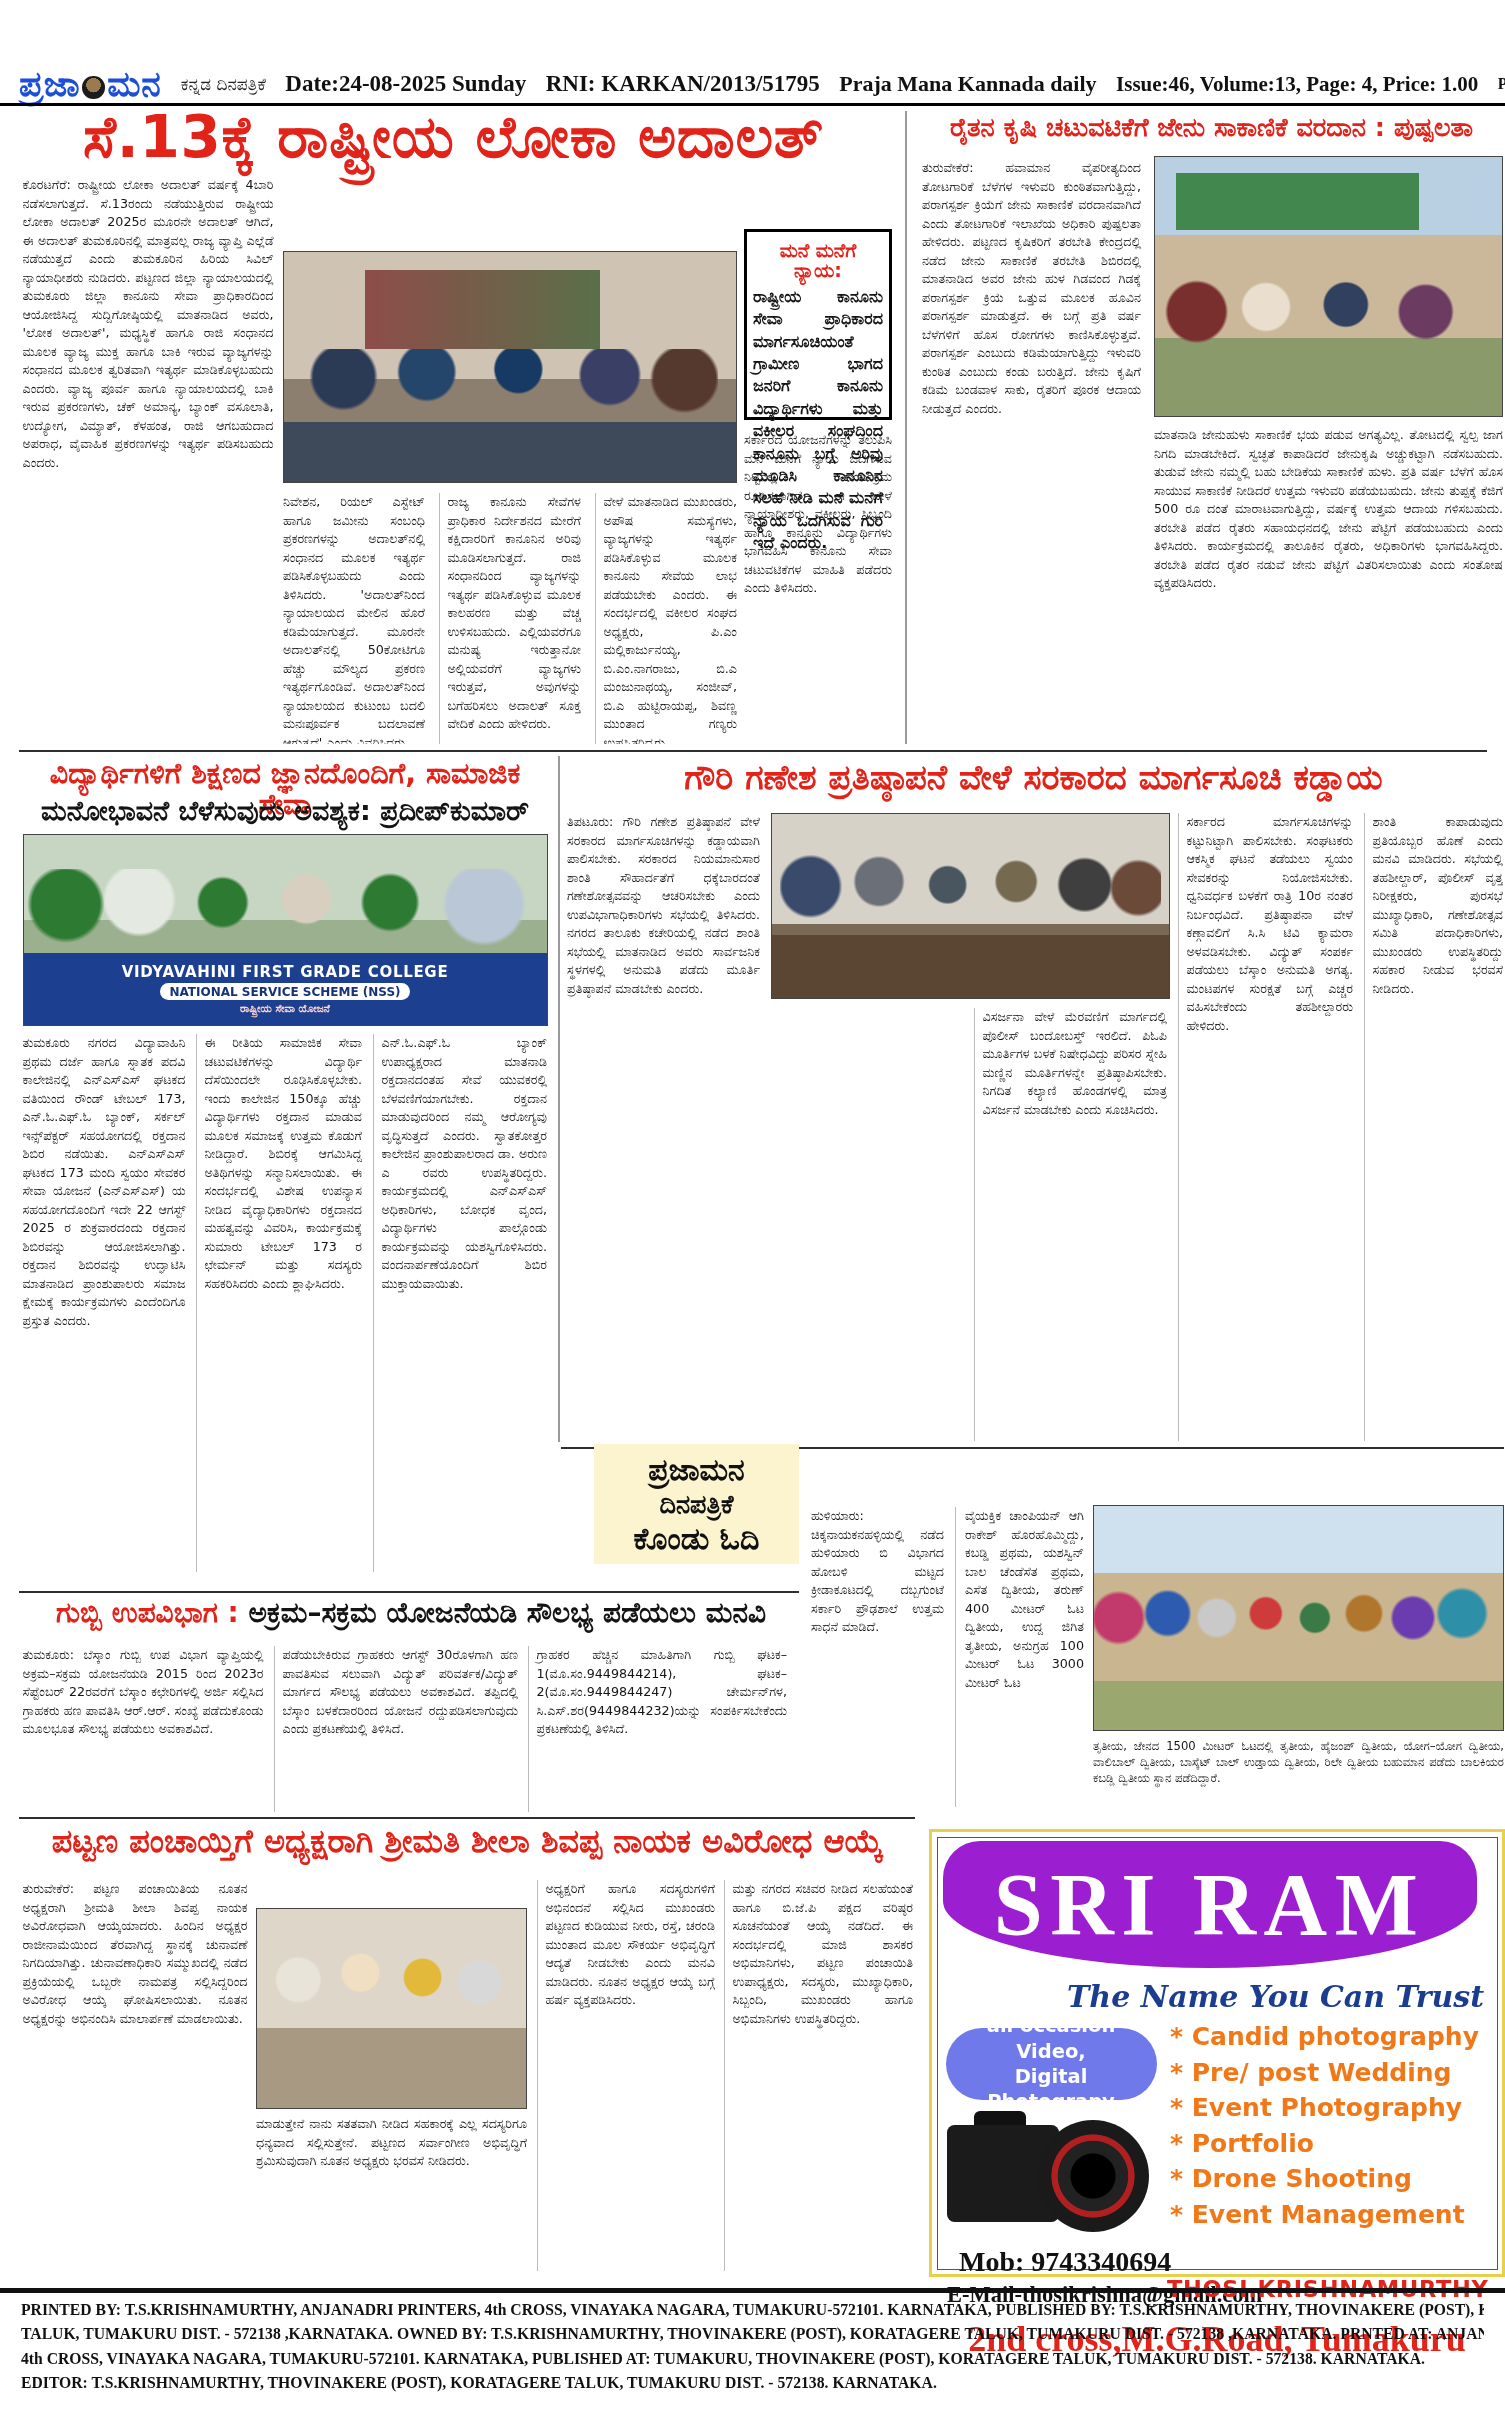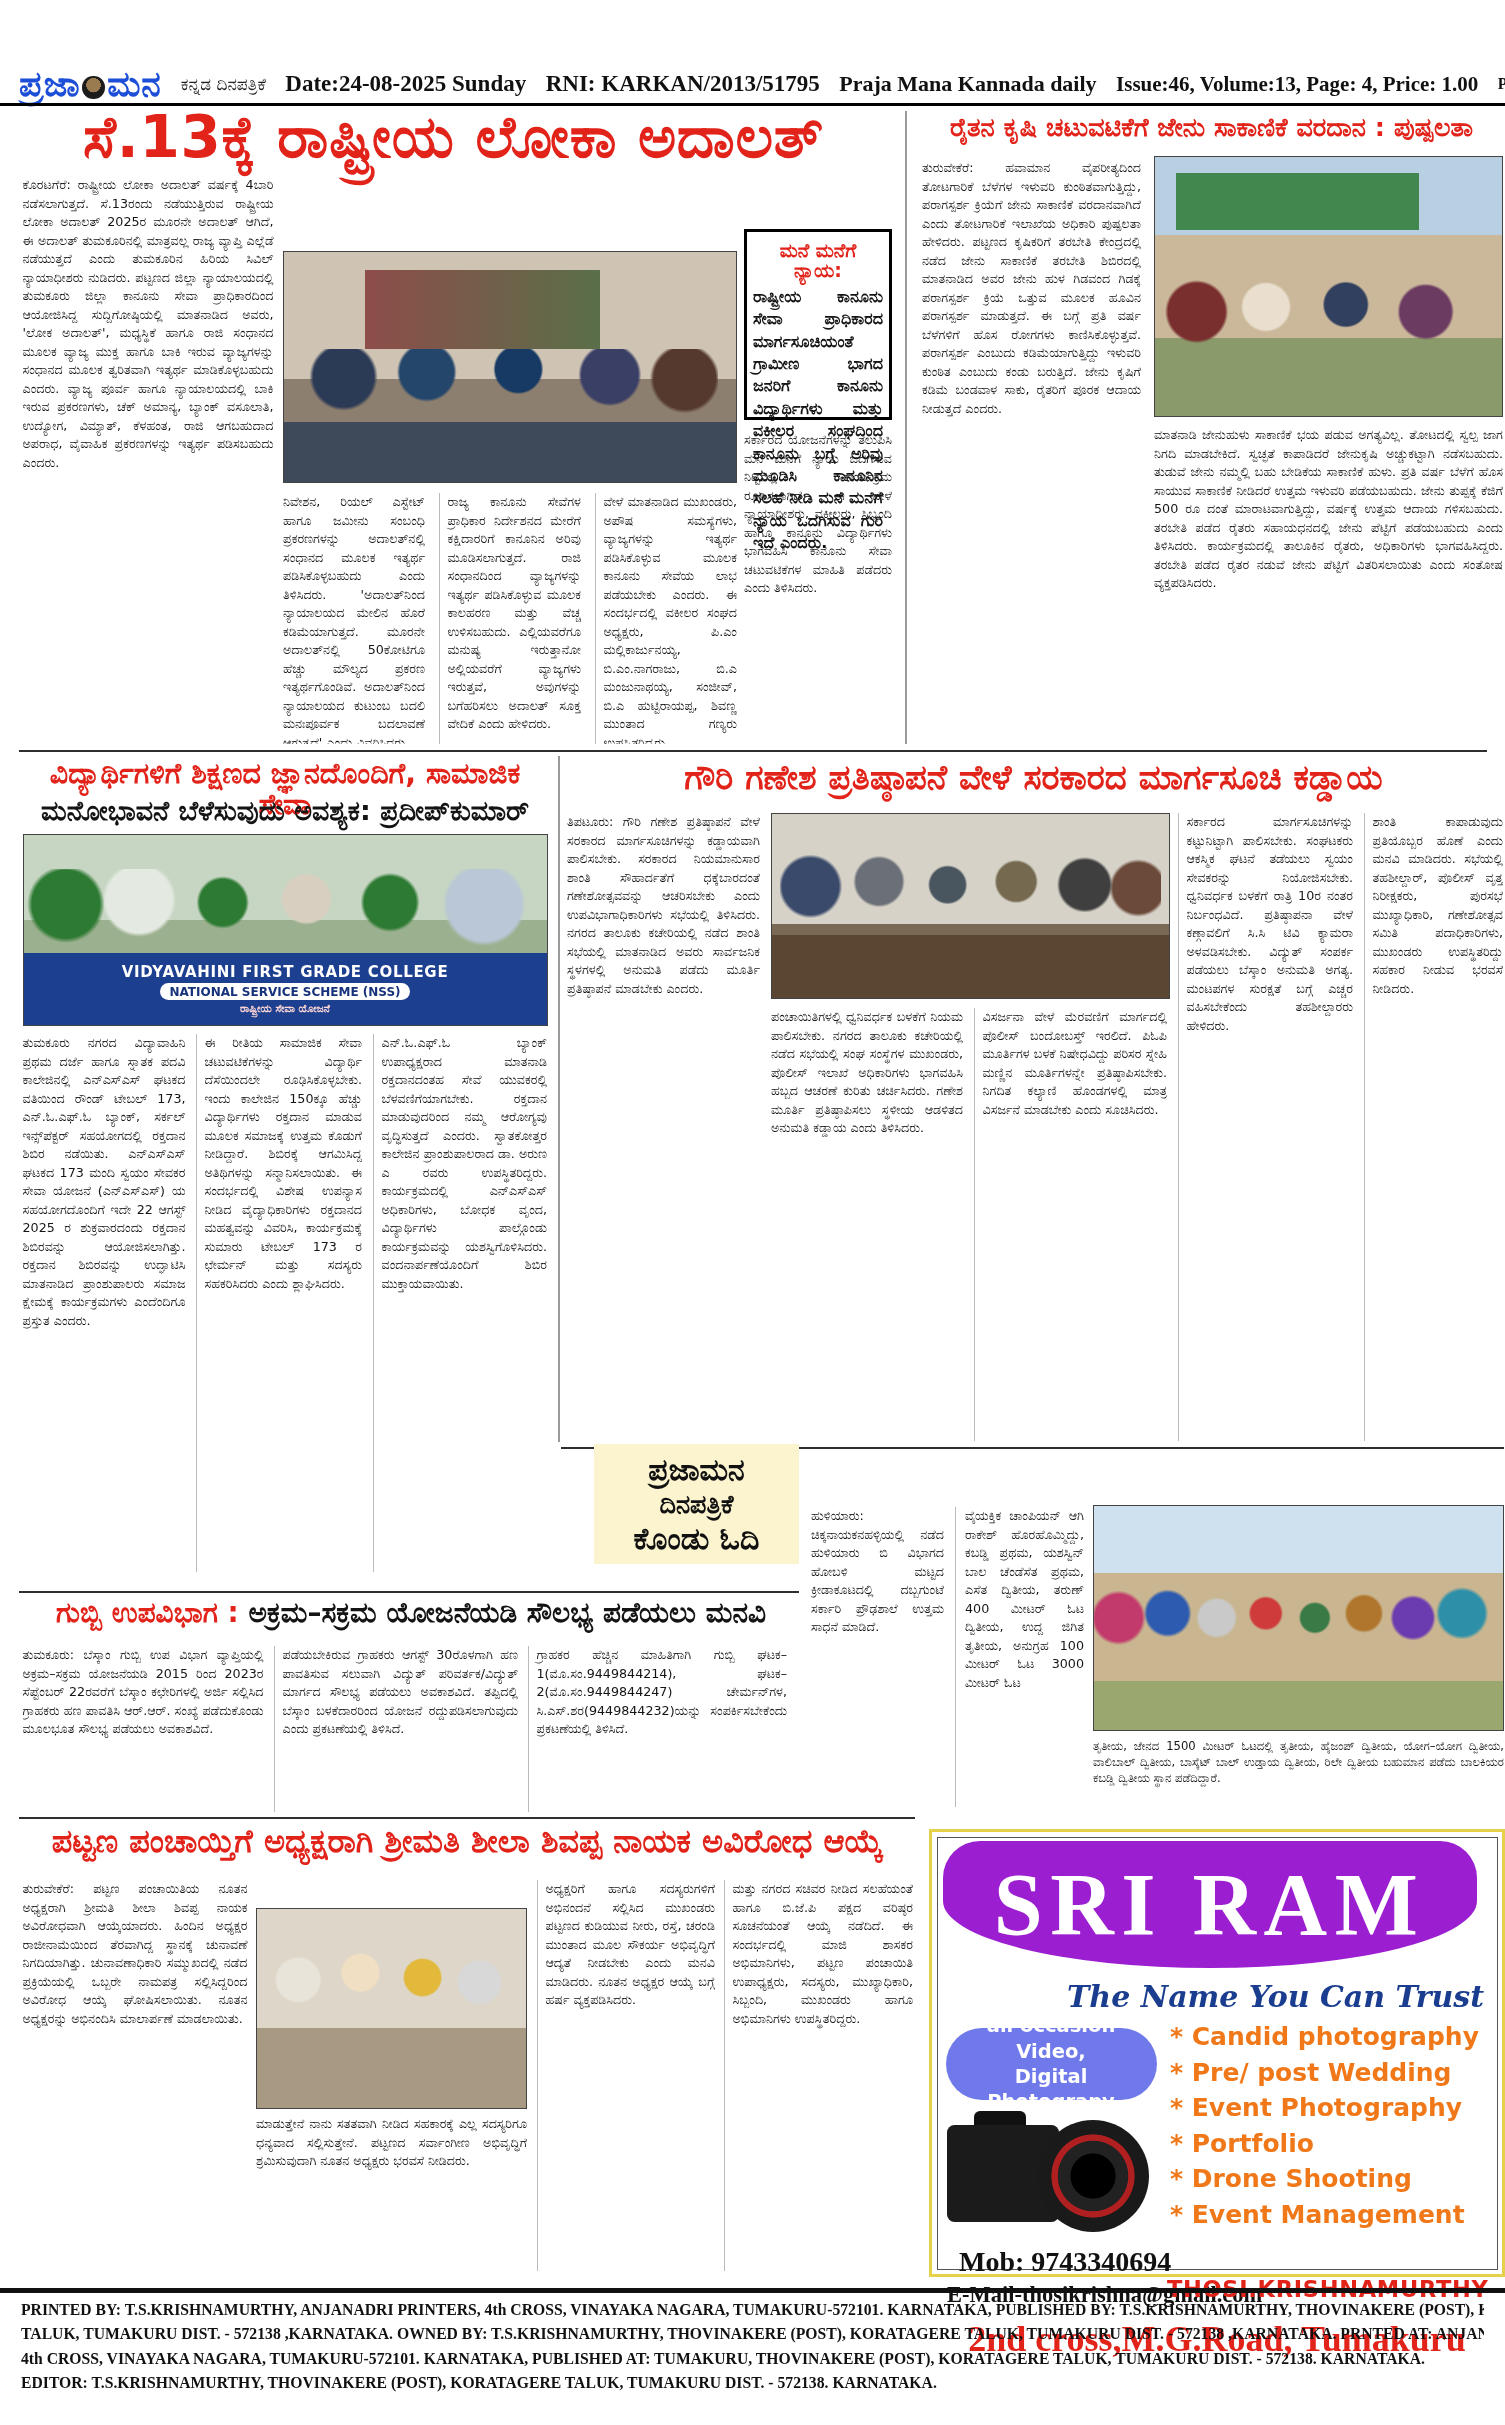--- a/index.html
+++ b/index.html
@@ -224,21 +224,20 @@
   <div class="col" style="left:373px; top:1034px; width:174px; height:538px; border-left:0.7px solid #bbb; padding-left:7.5px;">ಎನ್.ಓ.ಎಫ್.ಓ ಬ್ಯಾಂಕ್ ಉಪಾಧ್ಯಕ್ಷರಾದ ಮಾತನಾಡಿ ರಕ್ತದಾನದಂತಹ ಸೇವೆ ಯುವಕರಲ್ಲಿ ಬೆಳವಣಿಗೆಯಾಗಬೇಕು. ರಕ್ತದಾನ ಮಾಡುವುದರಿಂದ ನಮ್ಮ ಆರೋಗ್ಯವು ವೃದ್ಧಿಸುತ್ತದೆ ಎಂದರು. ಸ್ವಾತಕೋತ್ತರ ಕಾಲೇಜಿನ ಪ್ರಾಂಶುಪಾಲರಾದ ಡಾ. ಅರುಣ ಎ ರವರು ಉಪಸ್ಥಿತರಿದ್ದರು. ಕಾರ್ಯಕ್ರಮದಲ್ಲಿ ಎನ್‌ಎಸ್‌ಎಸ್ ಅಧಿಕಾರಿಗಳು, ಬೋಧಕ ವೃಂದ, ವಿದ್ಯಾರ್ಥಿಗಳು ಪಾಲ್ಗೊಂಡು ಕಾರ್ಯಕ್ರಮವನ್ನು ಯಶಸ್ವಿಗೊಳಿಸಿದರು. ವಂದನಾರ್ಪಣೆಯೊಂದಿಗೆ ಶಿಬಿರ ಮುಕ್ತಾಯವಾಯಿತು.</div>
 
   <div class="vrule" style="left:558px; top:756px; height:686px;"></div>
 
   <h2 class="headline gauri-headline">ಗೌರಿ ಗಣೇಶ ಪ್ರತಿಷ್ಠಾಪನೆ ವೇಳೆ ಸರಕಾರದ ಮಾರ್ಗಸೂಚಿ ಕಡ್ಡಾಯ</h2>
   <div class="col" style="left:567px; top:813px; width:193px; height:628px;">ತಿಪಟೂರು: ಗೌರಿ ಗಣೇಶ ಪ್ರತಿಷ್ಠಾಪನೆ ವೇಳೆ ಸರಕಾರದ ಮಾರ್ಗಸೂಚಿಗಳನ್ನು ಕಡ್ಡಾಯವಾಗಿ ಪಾಲಿಸಬೇಕು. ಸರಕಾರದ ನಿಯಮಾನುಸಾರ ಶಾಂತಿ ಸೌಹಾರ್ದತೆಗೆ ಧಕ್ಕೆಬಾರದಂತೆ ಗಣೇಶೋತ್ಸವವನ್ನು ಆಚರಿಸಬೇಕು ಎಂದು ಉಪವಿಭಾಗಾಧಿಕಾರಿಗಳು ಸಭೆಯಲ್ಲಿ ತಿಳಿಸಿದರು. ನಗರದ ತಾಲೂಕು ಕಚೇರಿಯಲ್ಲಿ ನಡೆದ ಶಾಂತಿ ಸಭೆಯಲ್ಲಿ ಮಾತನಾಡಿದ ಅವರು ಸಾರ್ವಜನಿಕ ಸ್ಥಳಗಳಲ್ಲಿ ಅನುಮತಿ ಪಡೆದು ಮೂರ್ತಿ ಪ್ರತಿಷ್ಠಾಪನೆ ಮಾಡಬೇಕು ಎಂದರು.</div>
   <div class="photo photo-gauri">
     <div class="gauri-people"></div>
     <div class="gauri-table"></div>
   </div>
-  <div class="col" style="left:771px; top:1008px; width:192px; height:433px;">ಪಂಚಾಯಿತಿಗಳಲ್ಲಿ ಧ್ವನಿವರ್ಧಕ ಬಳಕೆಗೆ ನಿಯಮ ಪಾಲಿಸಬೇಕು. ನಗರದ ತಾಲೂಕು ಕಚೇರಿಯಲ್ಲಿ ನಡೆದ ಸಭೆಯಲ್ಲಿ ಸಂಘ ಸಂಸ್ಥೆಗಳ ಮುಖಂಡರು, ಪೊಲೀಸ್ ಇಲಾಖೆ ಅಧಿಕಾರಿಗಳು ಭಾಗವಹಿಸಿ ಹಬ್ಬದ ಆಚರಣೆ ಕುರಿತು ಚರ್ಚಿಸಿದರು. ಗಣೇಶ ಮೂರ್ತಿ ಪ್ರತಿಷ್ಠಾಪಿಸಲು ಸ್ಥಳೀಯ ಆಡಳಿತದ ಅನುಮತಿ ಕಡ್ಡಾಯ ಎಂದು ತಿಳಿಸಿದರು.</div>
   <div class="col" style="left:974px; top:1008px; width:193px; height:433px; border-left:0.7px solid #bbb; padding-left:7.5px;">ವಿಸರ್ಜನಾ ವೇಳೆ ಮೆರವಣಿಗೆ ಮಾರ್ಗದಲ್ಲಿ ಪೊಲೀಸ್ ಬಂದೋಬಸ್ತ್ ಇರಲಿದೆ. ಪಿಓಪಿ ಮೂರ್ತಿಗಳ ಬಳಕೆ ನಿಷೇಧವಿದ್ದು ಪರಿಸರ ಸ್ನೇಹಿ ಮಣ್ಣಿನ ಮೂರ್ತಿಗಳನ್ನೇ ಪ್ರತಿಷ್ಠಾಪಿಸಬೇಕು. ನಿಗದಿತ ಕಲ್ಯಾಣಿ ಹೊಂಡಗಳಲ್ಲಿ ಮಾತ್ರ ವಿಸರ್ಜನೆ ಮಾಡಬೇಕು ಎಂದು ಸೂಚಿಸಿದರು.</div>
   <div class="col" style="left:1178px; top:813px; width:175px; height:628px; border-left:0.7px solid #bbb; padding-left:7.5px;">ಸರ್ಕಾರದ ಮಾರ್ಗಸೂಚಿಗಳನ್ನು ಕಟ್ಟುನಿಟ್ಟಾಗಿ ಪಾಲಿಸಬೇಕು. ಸಂಘಟಕರು ಆಕಸ್ಮಿಕ ಘಟನೆ ತಡೆಯಲು ಸ್ವಯಂ ಸೇವಕರನ್ನು ನಿಯೋಜಿಸಬೇಕು. ಧ್ವನಿವರ್ಧಕ ಬಳಕೆಗೆ ರಾತ್ರಿ 10ರ ನಂತರ ನಿರ್ಬಂಧವಿದೆ. ಪ್ರತಿಷ್ಠಾಪನಾ ವೇಳೆ ಕಣ್ಗಾವಲಿಗೆ ಸಿ.ಸಿ ಟಿವಿ ಕ್ಯಾಮರಾ ಅಳವಡಿಸಬೇಕು. ವಿದ್ಯುತ್ ಸಂಪರ್ಕ ಪಡೆಯಲು ಬೆಸ್ಕಾಂ ಅನುಮತಿ ಅಗತ್ಯ. ಮಂಟಪಗಳ ಸುರಕ್ಷತೆ ಬಗ್ಗೆ ಎಚ್ಚರ ವಹಿಸಬೇಕೆಂದು ತಹಶೀಲ್ದಾರರು ಹೇಳಿದರು.</div>
   <div class="col" style="left:1364px; top:813px; width:139px; height:628px; border-left:0.7px solid #bbb; padding-left:7.5px;">ಶಾಂತಿ ಕಾಪಾಡುವುದು ಪ್ರತಿಯೊಬ್ಬರ ಹೊಣೆ ಎಂದು ಮನವಿ ಮಾಡಿದರು. ಸಭೆಯಲ್ಲಿ ತಹಶೀಲ್ದಾರ್, ಪೊಲೀಸ್ ವೃತ್ತ ನಿರೀಕ್ಷಕರು, ಪುರಸಭೆ ಮುಖ್ಯಾಧಿಕಾರಿ, ಗಣೇಶೋತ್ಸವ ಸಮಿತಿ ಪದಾಧಿಕಾರಿಗಳು, ಮುಖಂಡರು ಉಪಸ್ಥಿತರಿದ್ದು ಸಹಕಾರ ನೀಡುವ ಭರವಸೆ ನೀಡಿದರು.</div>
 
   <div class="hrule" style="left:561px; top:1447px; width:943px;"></div>
 
   <aside class="promo">
     <div class="p1">ಪ್ರಜಾಮನ</div>
     <div class="p2">ದಿನಪತ್ರಿಕೆ</div>
     <div class="p3">ಕೊಂಡು ಓದಿ</div>

